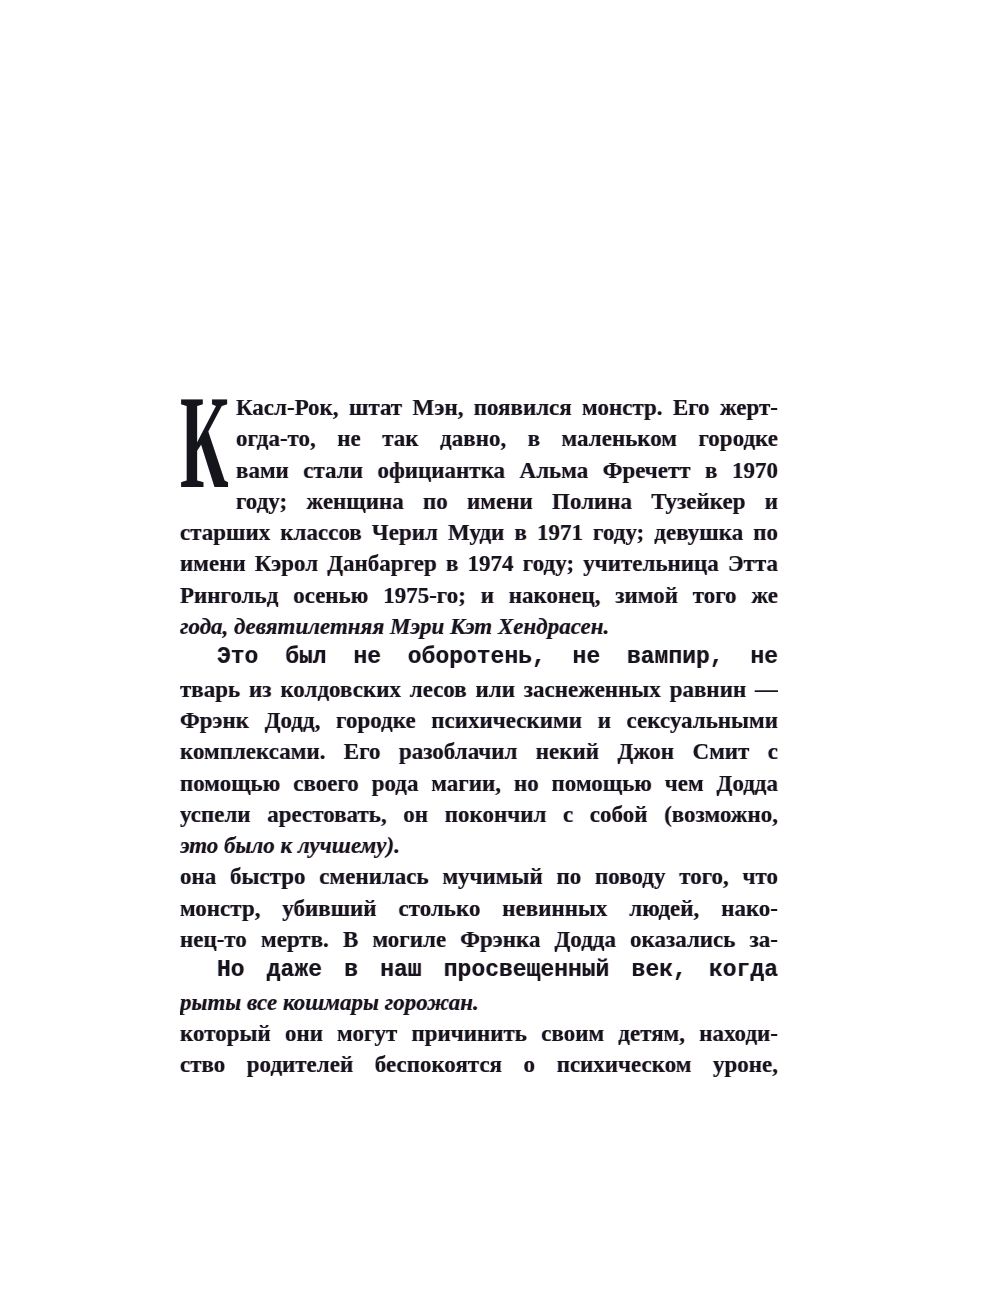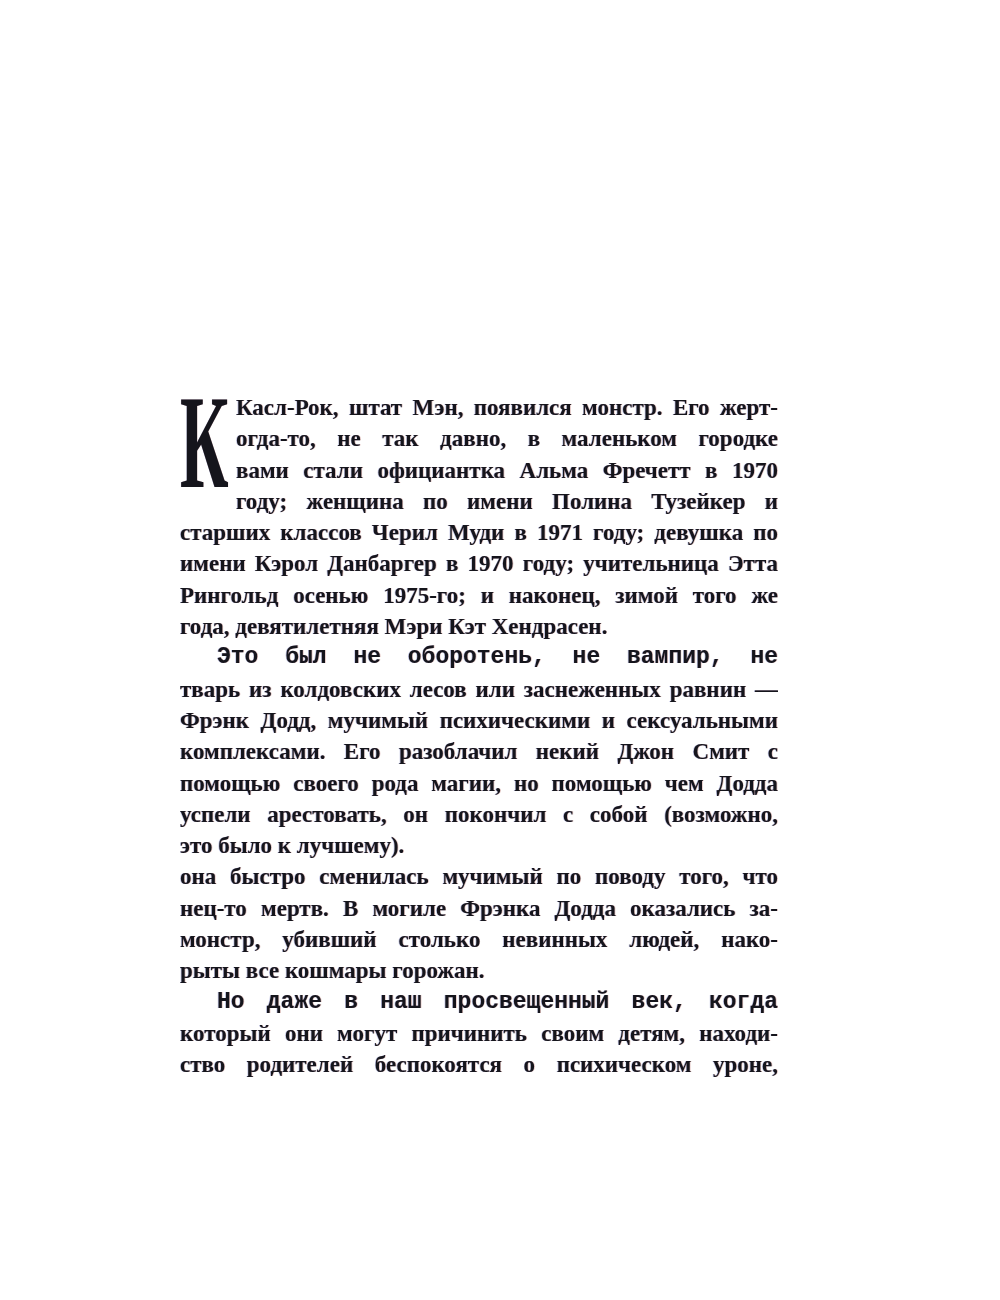--- a/index.html
+++ b/index.html
@@ -29,20 +29,21 @@
   }
   .line {
     height: 31.3px;
     overflow: hidden;
     text-align: justify;
     text-align-last: justify;
     white-space: normal;
   }
   .line.last {
     text-align-last: left;
+    font-style: italic;
   }
   .line.indent {
     text-indent: 37px;
     font-family: Liberation Mono, monospace;
   }
   .dropcap {
     float: left;
     width: 48px;
     height: 94px;
     position: relative;
@@ -65,31 +66,31 @@
 <div class="page" style="background: rgb(255, 255, 255);">
   <div class="textblock" style="color: rgb(21, 21, 28);">
       <div class="dropcap">
         <span>К</span>
       </div>
       <div class="line">Касл-Рок, штат Мэн, появился монстр. Его жерт-</div>
       <div class="line">огда-то, не так давно, в маленьком городке</div>
       <div class="line">вами стали официантка Альма Фречетт в 1970</div>
       <div class="line">году; женщина по имени Полина Тузейкер и ученица</div>
       <div class="line">старших классов Черил Муди в 1971 году; девушка по</div>
-      <div class="line">имени Кэрол Данбаргер в 1970 году; учительница Этта</div>
+      <div class="line">имени Кэрол Данбаргер в 1974 году; учительница Этта</div>
       <div class="line">Рингольд осенью 1975-го; и наконец, зимой того же</div>
       <div class="line last">года, девятилетняя Мэри Кэт Хендрасен.</div>
       <div class="line indent">Это был не оборотень, не вампир, не невиданная</div>
       <div class="line">тварь из колдовских лесов или заснеженных равнин —</div>
-      <div class="line">Фрэнк Додд, мучимый психическими и сексуальными</div>
+      <div class="line">Фрэнк Додд, городке психическими и сексуальными</div>
       <div class="line">комплексами. Его разоблачил некий Джон Смит с</div>
       <div class="line">помощью своего рода магии, но помощью чем Додда</div>
       <div class="line">успели арестовать, он покончил с собой (возможно,</div>
       <div class="line last">это было к лучшему).</div>
       <div class="line">она быстро сменилась мучимый по поводу того, что</div>
+      <div class="line">монстр, убивший столько невинных людей, нако-</div>
       <div class="line">нец-то мертв. В могиле Фрэнка Додда оказались за-</div>
-      <div class="line">монстр, убивший столько невинных людей, нако-</div>
+      <div class="line indent">Но даже в наш просвещенный век, когда большин-</div>
       <div class="line last">рыты все кошмары горожан.</div>
-      <div class="line indent">Но даже в наш просвещенный век, когда большин-</div>
       <div class="line">который они могут причинить своим детям, находи-</div>
       <div class="line">ство родителей беспокоятся о психическом уроне,</div>
     </div>
 </div>
 
 </body></html>

